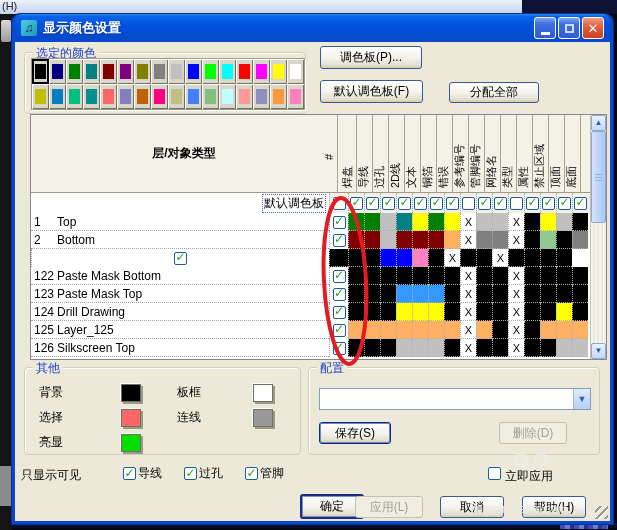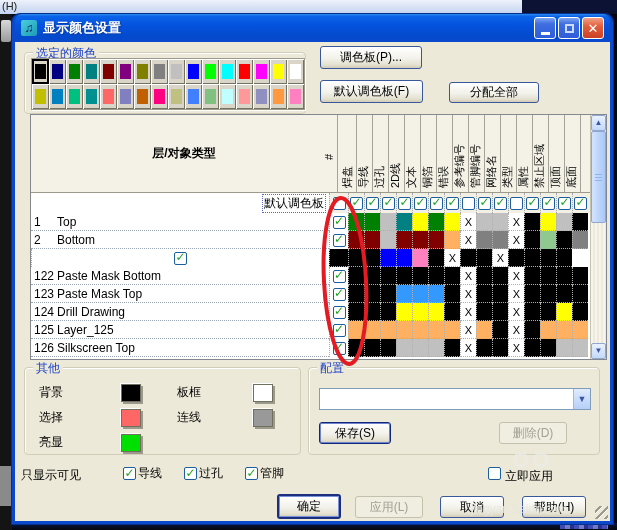--- a/index.html
+++ b/index.html
@@ -47,21 +47,21 @@
     border:1px solid #9C9A8C; box-shadow:1px 1px 0 #FFFFFF; display:flex; flex-wrap:wrap; }
   .swatch { width:17px; height:25px; background:#D9D6C9; position:relative;
     box-shadow:inset 1px 1px 0 #FFFFFF, inset -1px -1px 0 #75735F; display:flex; align-items:center; justify-content:center; }
   .swatch .swin { width:11px; height:15px; }
   .swatch.selected::after { content:""; position:absolute; inset:0; border:2px solid #000; }
 
   
   .xpbtn { position:absolute; background:linear-gradient(180deg,#FFFFFF 0%,#F2F1EA 55%,#E4E1D0 85%,#D2CBB8 100%);
     border:1px solid #39589C; border-radius:3px; font-size:12px; color:#000;
     display:flex; align-items:center; justify-content:center; cursor:default; }
-  .xpbtn.default { border:2px solid #1B2F7E; box-shadow:inset 0 0 0 1px #7A90D8; }
+  .xpbtn.default { border:2px solid #1B2F7E; box-shadow:inset 0 0 0 1px #7A90D8;margin-left:23px; }
   .xpbtn.disabled { color:#A3A095; border:1px solid #C3C0AE; background:#F0EEE1; }
 
   
   .tbl { position:absolute; left:15px; top:72px; width:577px; height:246px; border:1px solid #828790;
     background:#FFFFFF; display:flex; }
   .tbl-main { width:559px; }
   .t-header { height:78px; display:grid; grid-template-columns:298px 19px repeat(15,16px);
     background:#F4F2E6; border-bottom:1px solid #9C9A8C; }
   .t-hcell { position:relative; border-left:1px solid #A5A396;margin-left:8px; }
   .t-hcell:first-child { border-left:none; display:flex; align-items:center; justify-content:center; font-weight:bold; }

